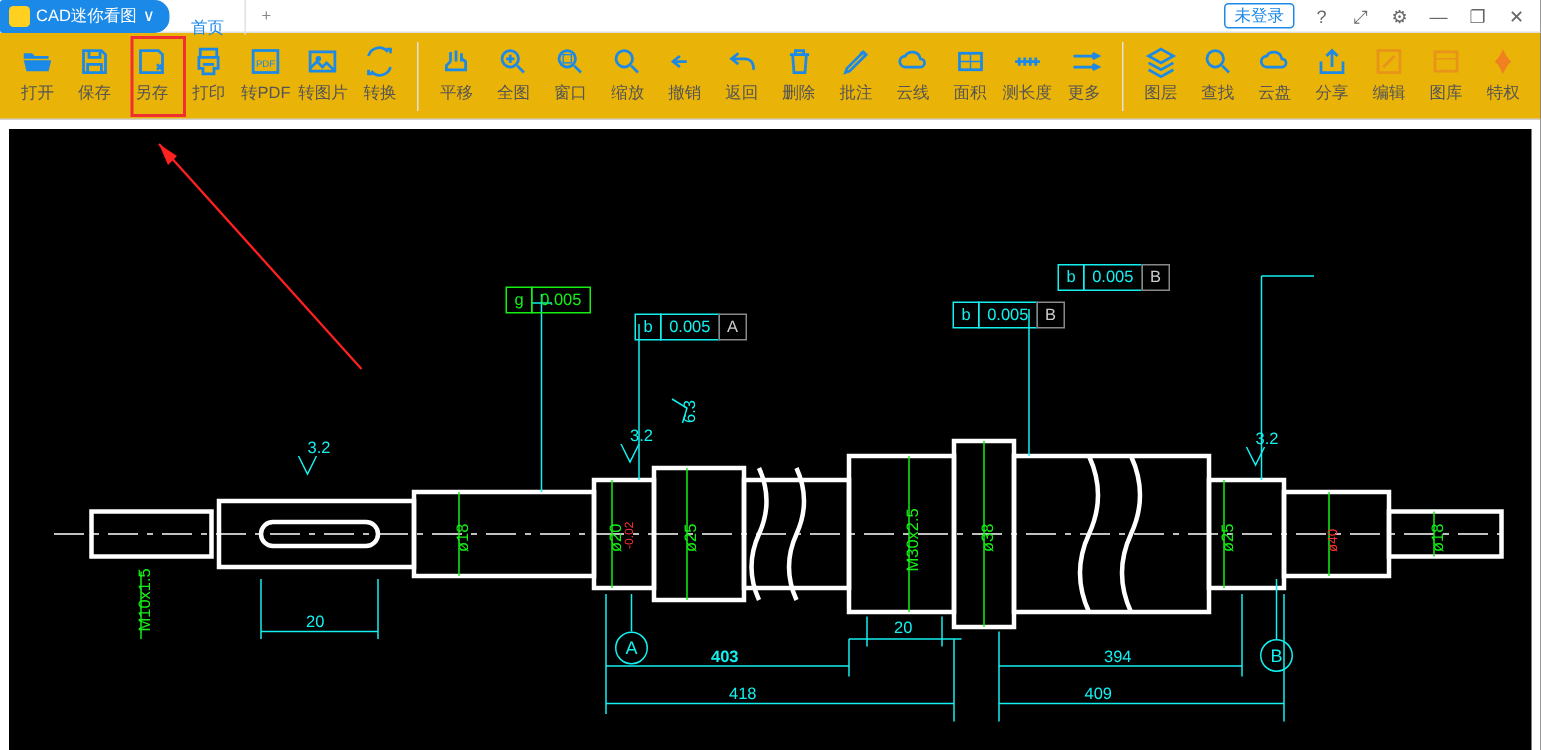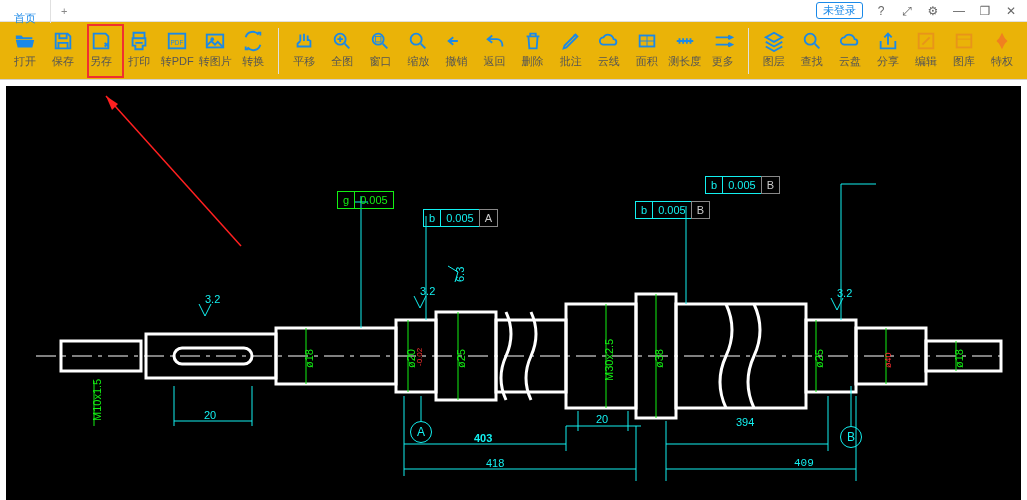--- a/index.html
+++ b/index.html
@@ -34,20 +34,25 @@
   .gtol { position:absolute; display:flex; height:18px;}
   .gtol span{ border:1px solid #13f0f0; color:#13f0f0; font-size:11px; display:flex; align-items:center; justify-content:center; padding:0 5px; height:18px; margin-left:-1px;}
   .gtol.green span{ border-color:#13f013; color:#13f013;}
   .datum { position:absolute; width:22px; height:22px; border:1.5px solid #13f0f0; border-radius:50%; color:#13f0f0; font-size:12px; display:flex; align-items:center; justify-content:center;}
 
 </style>
 </head>
 <body>
 
 <div class="titlebar">
+  <div class="app-pill">
+    <span class="logo"></span>
+    <span>CAD迷你看图</span>
+    <span>∨</span>
+  </div>
   <div class="tab">
       <span>首页</span>
     </div>
   <div class="tab-plus"><span>+</span></div>
 
   <div class="titlebar-right">
     <span class="login-badge">未登录</span>
     <span class="win-btn">?</span>
     <span class="win-btn">⤢</span>
     <span class="win-btn">⚙</span>
@@ -388,22 +393,22 @@
         <span style="background:#000;border-color:#888;color:#ccc">B</span>
     </div>
 
     <div class="datum" style="left:404px; top:335px;">A</div>
     <div class="datum" style="left:834px; top:340px;">B</div>
 
     <div class="dim-txt" style="left:198px; top:323px;">20</div>
     <div class="dim-txt" style="left:590px; top:327px;">20</div>
     <div class="dim-txt" style="left:468px; top:346px;font-weight:bold;">403</div>
     <div class="dim-txt" style="left:480px; top:371px;">418</div>
-    <div class="dim-txt" style="left:730px; top:330px;">394</div>
-    <div class="dim-txt" style="left:788px; top:371px;font-family:Liberation Mono, monospace;">409</div>
+    <div class="dim-txt" style="left:730px; top:346px;">394</div>
+    <div class="dim-txt" style="left:717px; top:371px;">409</div>
     <div class="dim-txt" style="left:199px; top:207px; color:#13f0f0">3.2</div>
     <div class="dim-txt" style="left:414px; top:199px; color:#13f0f0">3.2</div>
     <div class="dim-txt" style="left:831px; top:201px; color:#13f0f0">3.2</div>
     <div class="dim-txt v" style="left:448px; top:196px; color:#13f0f0">6.3</div>
 
     <div class="dim-txt v" style="left:85px; top:335px; color:#13f013">M10x1.5</div>
     <div class="dim-txt v" style="left:297px; top:282px; color:#13f013">ø18</div>
     <div class="dim-txt v" style="left:399px; top:282px; color:#13f013">ø20</div>
     <div class="dim-txt v" style="left:449px; top:282px; color:#13f013">ø25</div>
     <div class="dim-txt v" style="left:597px; top:295px; color:#13f013">M30x2.5</div>

